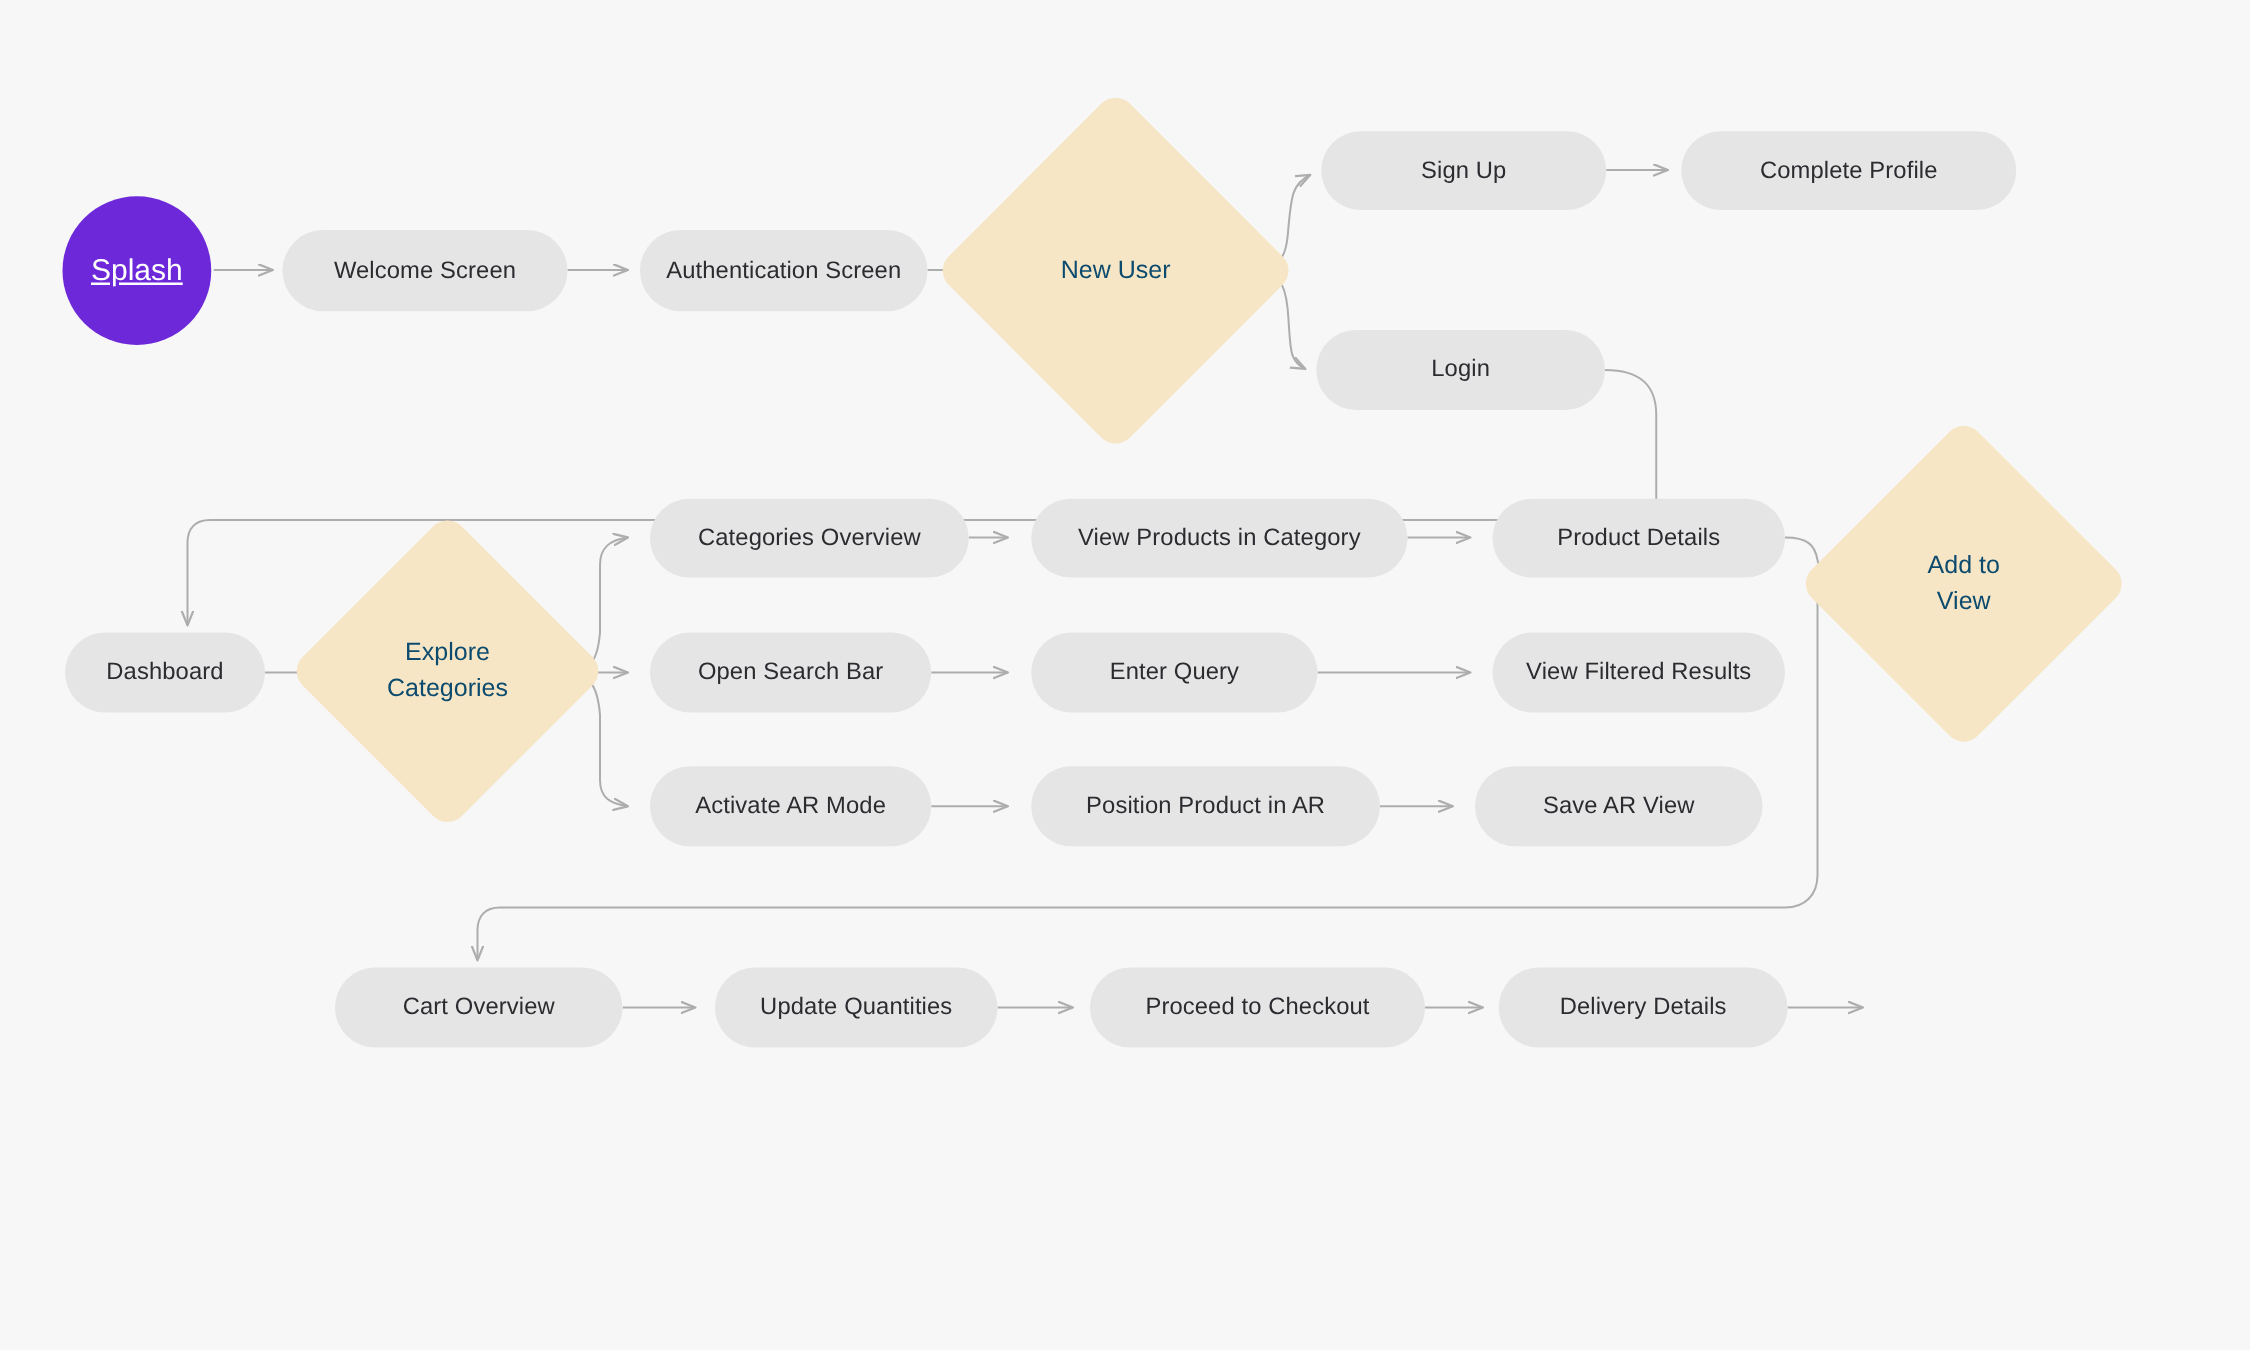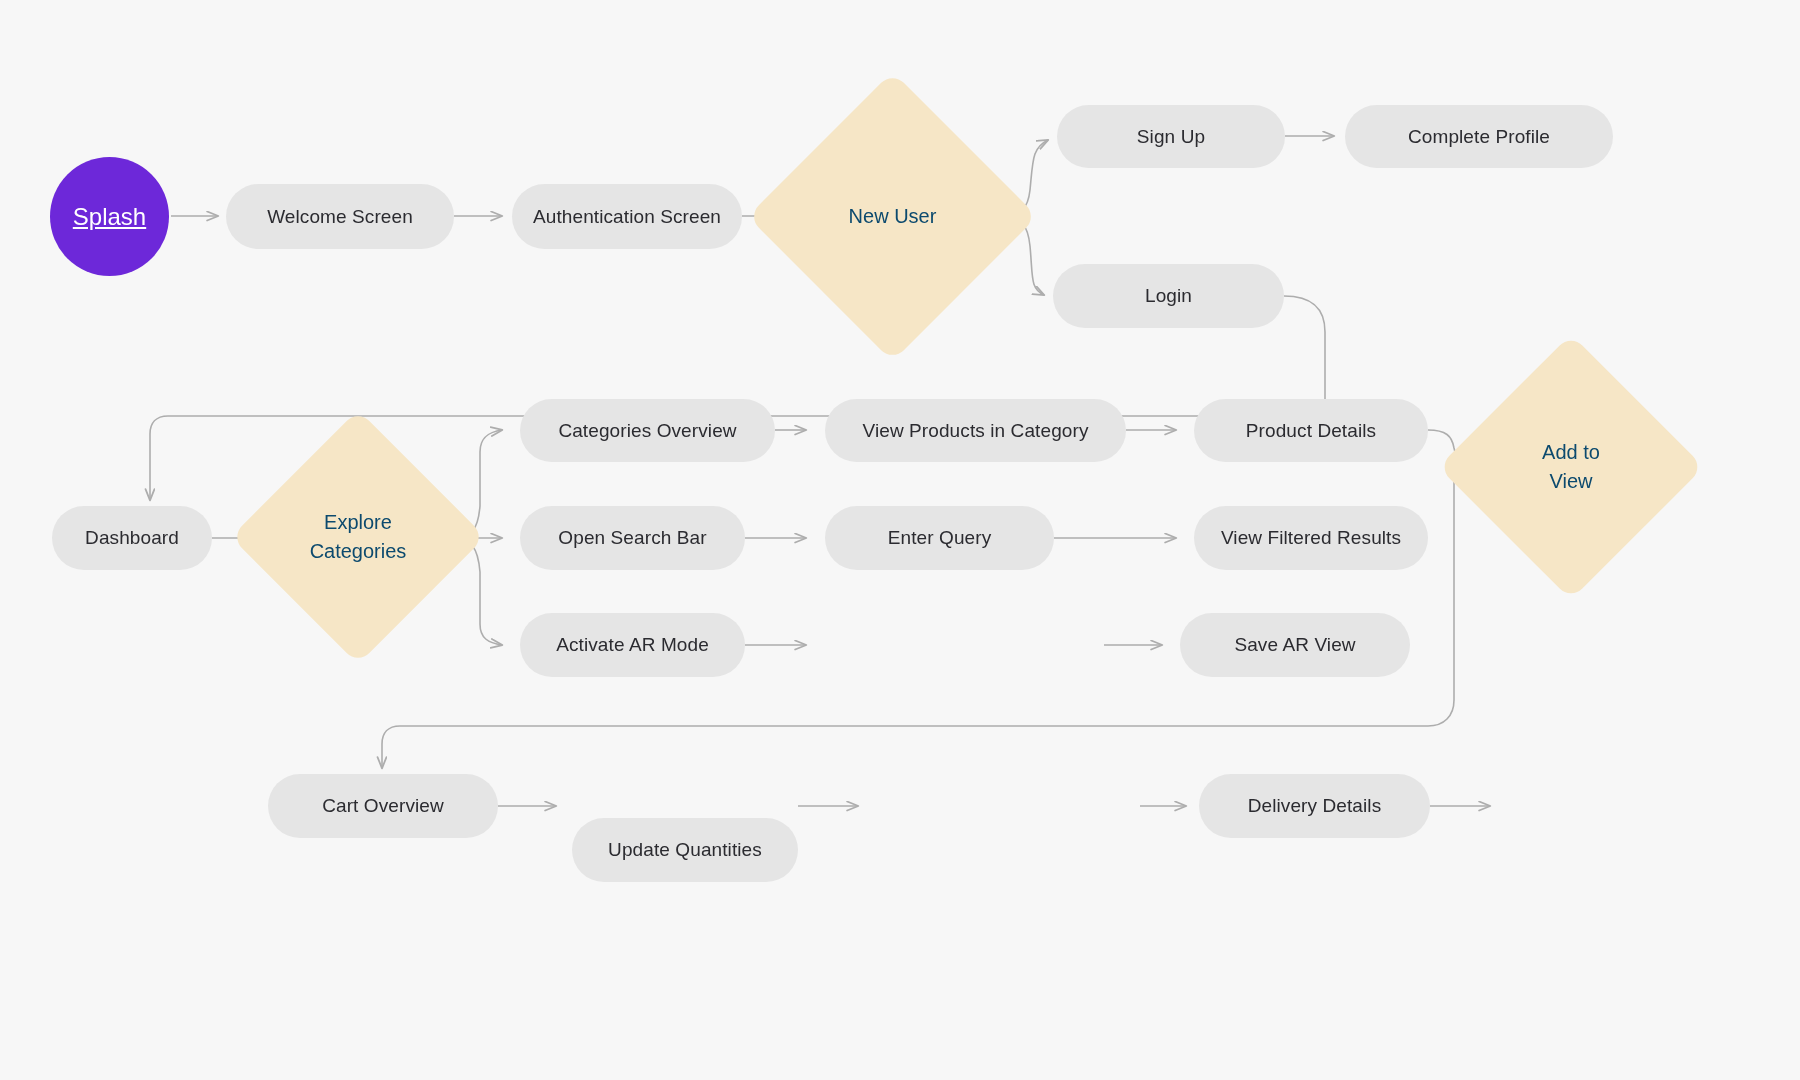--- a/index.html
+++ b/index.html
@@ -192,38 +192,44 @@
   </div>
 
   <div class="node node-process" style="left:1194px; top:506px; width:234px; height:64px;">
     <span>View Filtered Results</span>
   </div>
 
   <div class="node node-process" style="left:520px; top:613px; width:225px; height:64px;text-align:center;">
     <span>Activate AR Mode</span>
   </div>
 
+  <div class="node node-process" style="left:825px; top:613px; width:279px; height:64px;">
+    <span>Position Product in AR</span>
+  </div>
 
   <div class="node node-process" style="left:1180px; top:613px; width:230px; height:64px;">
     <span>Save AR View</span>
   </div>
 
   <div class="node node-decision" style="left:1477px; top:373px; width:188px; height:188px;">
     <div class="dia-shape"></div>
     <div class="dia-label">Add to
 View</div>
   </div>
 
   <div class="node node-process" style="left:268px; top:774px; width:230px; height:64px;">
     <span>Cart Overview</span>
   </div>
 
-  <div class="node node-process" style="left:572px; top:774px; width:226px; height:64px;margin-top:44px;">
+  <div class="node node-process" style="left:572px; top:774px; width:226px; height:64px;">
     <span>Update Quantities</span>
   </div>
 
+  <div class="node node-process" style="left:872px; top:774px; width:268px; height:64px;">
+    <span>Proceed to Checkout</span>
+  </div>
 
   <div class="node node-process" style="left:1199px; top:774px; width:231px; height:64px;">
     <span>Delivery Details</span>
   </div>
 
 
 </div>
 
 </body></html>

